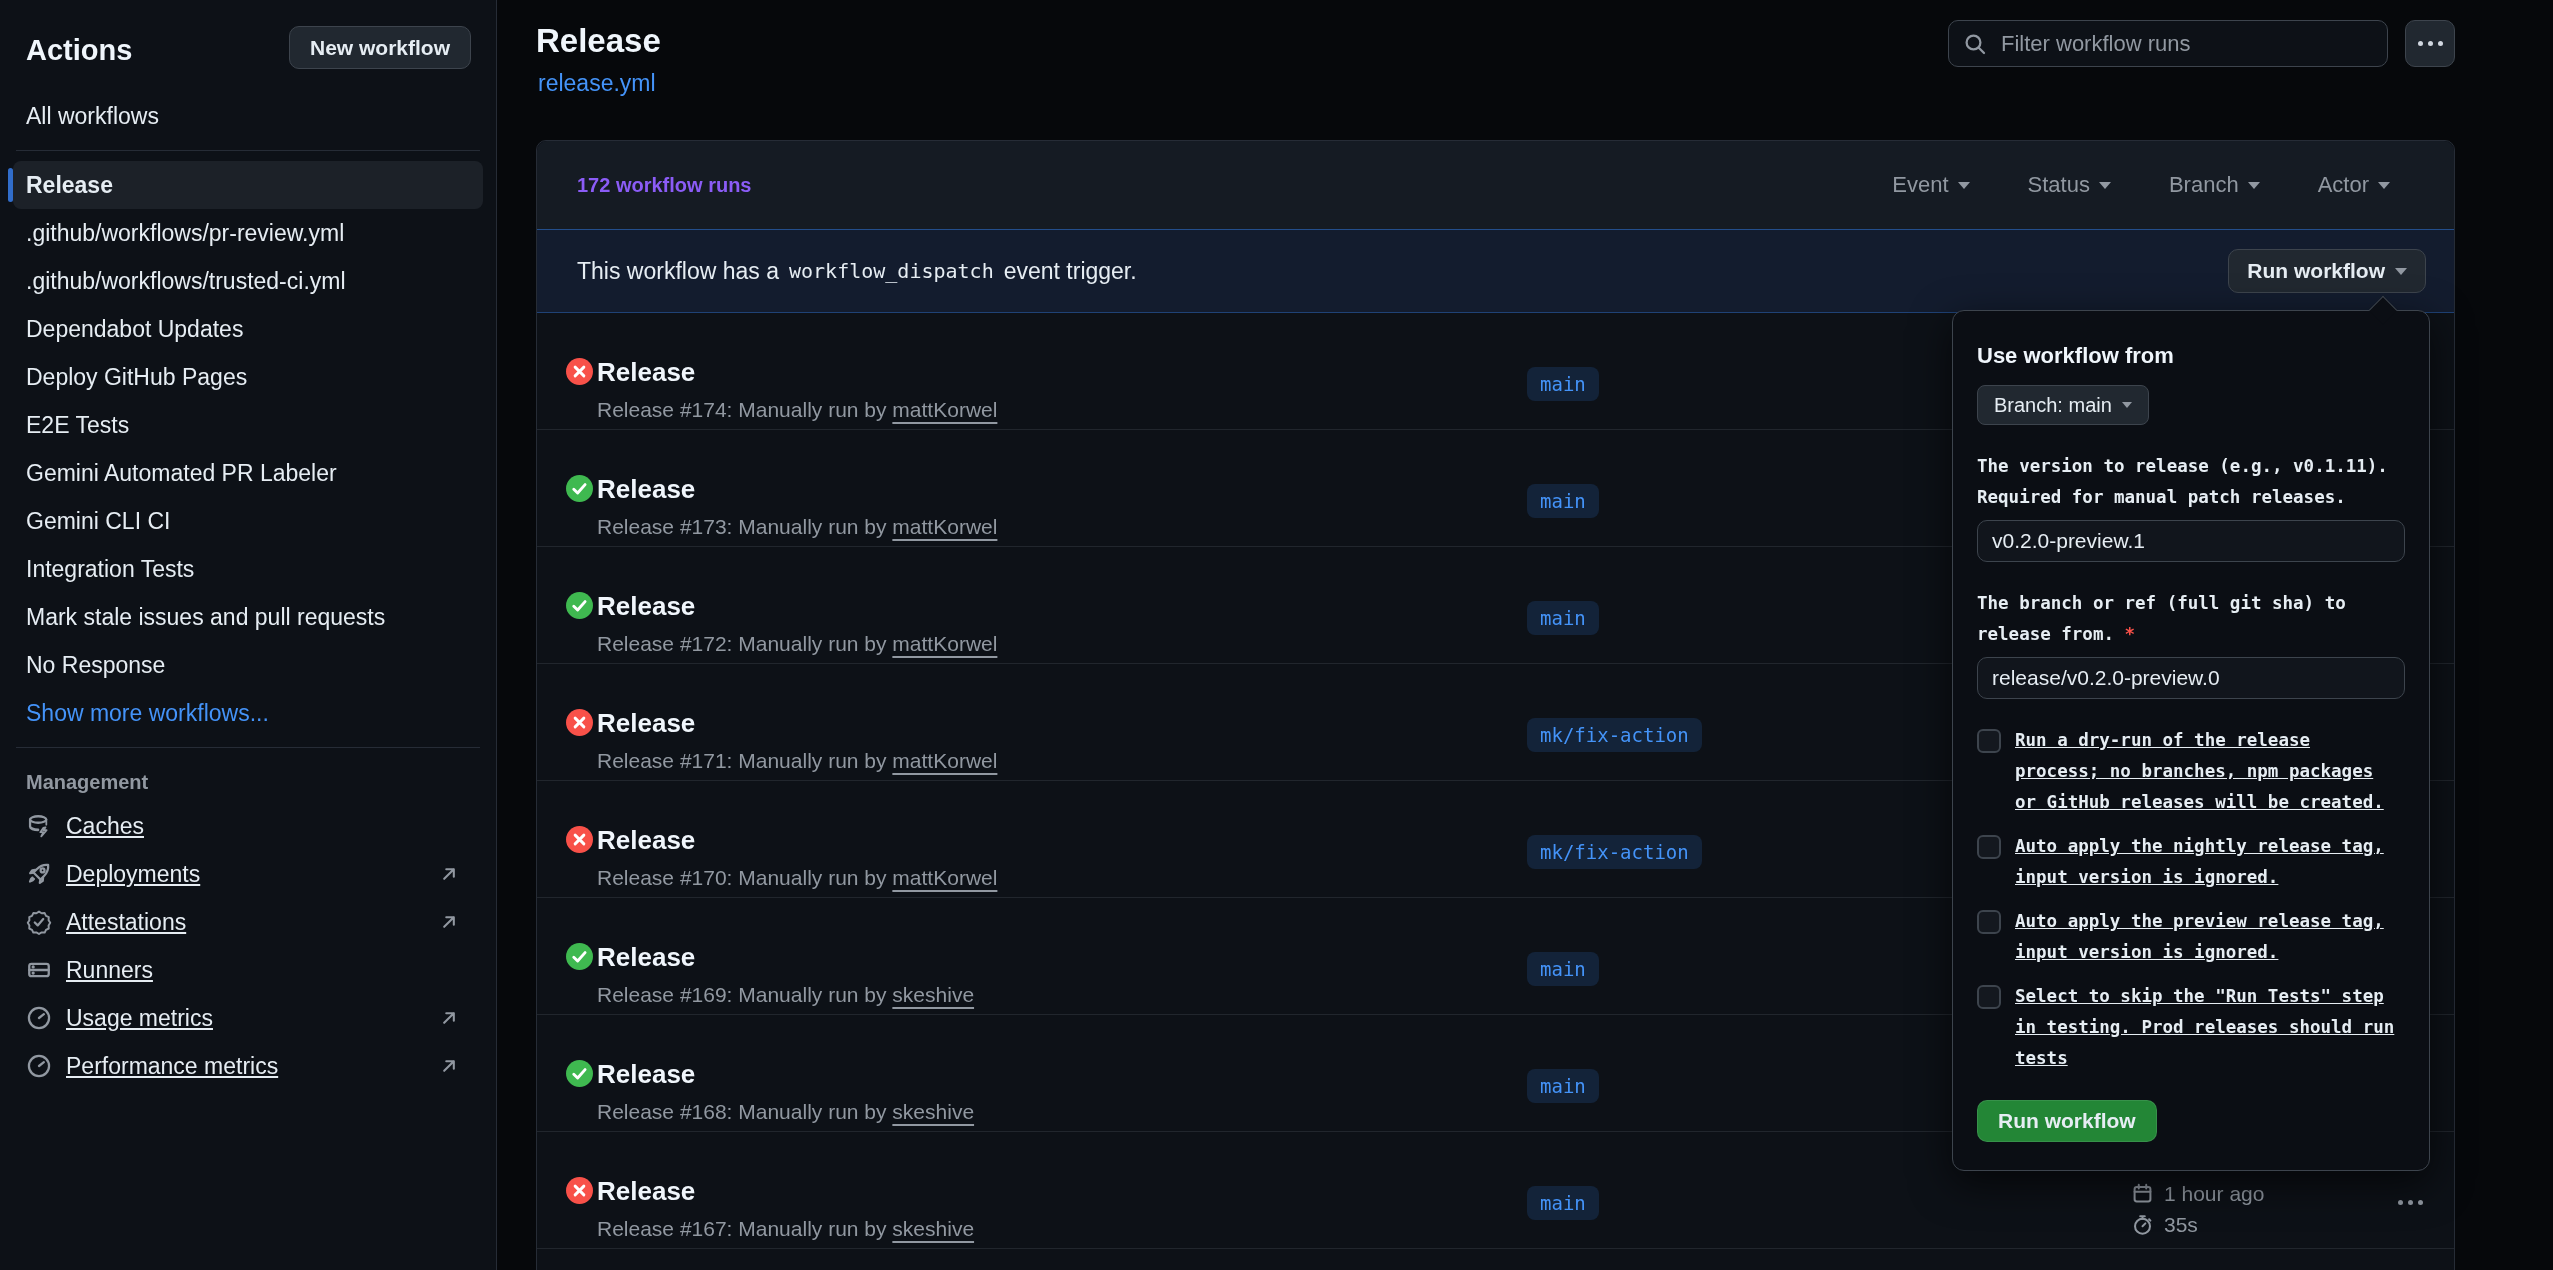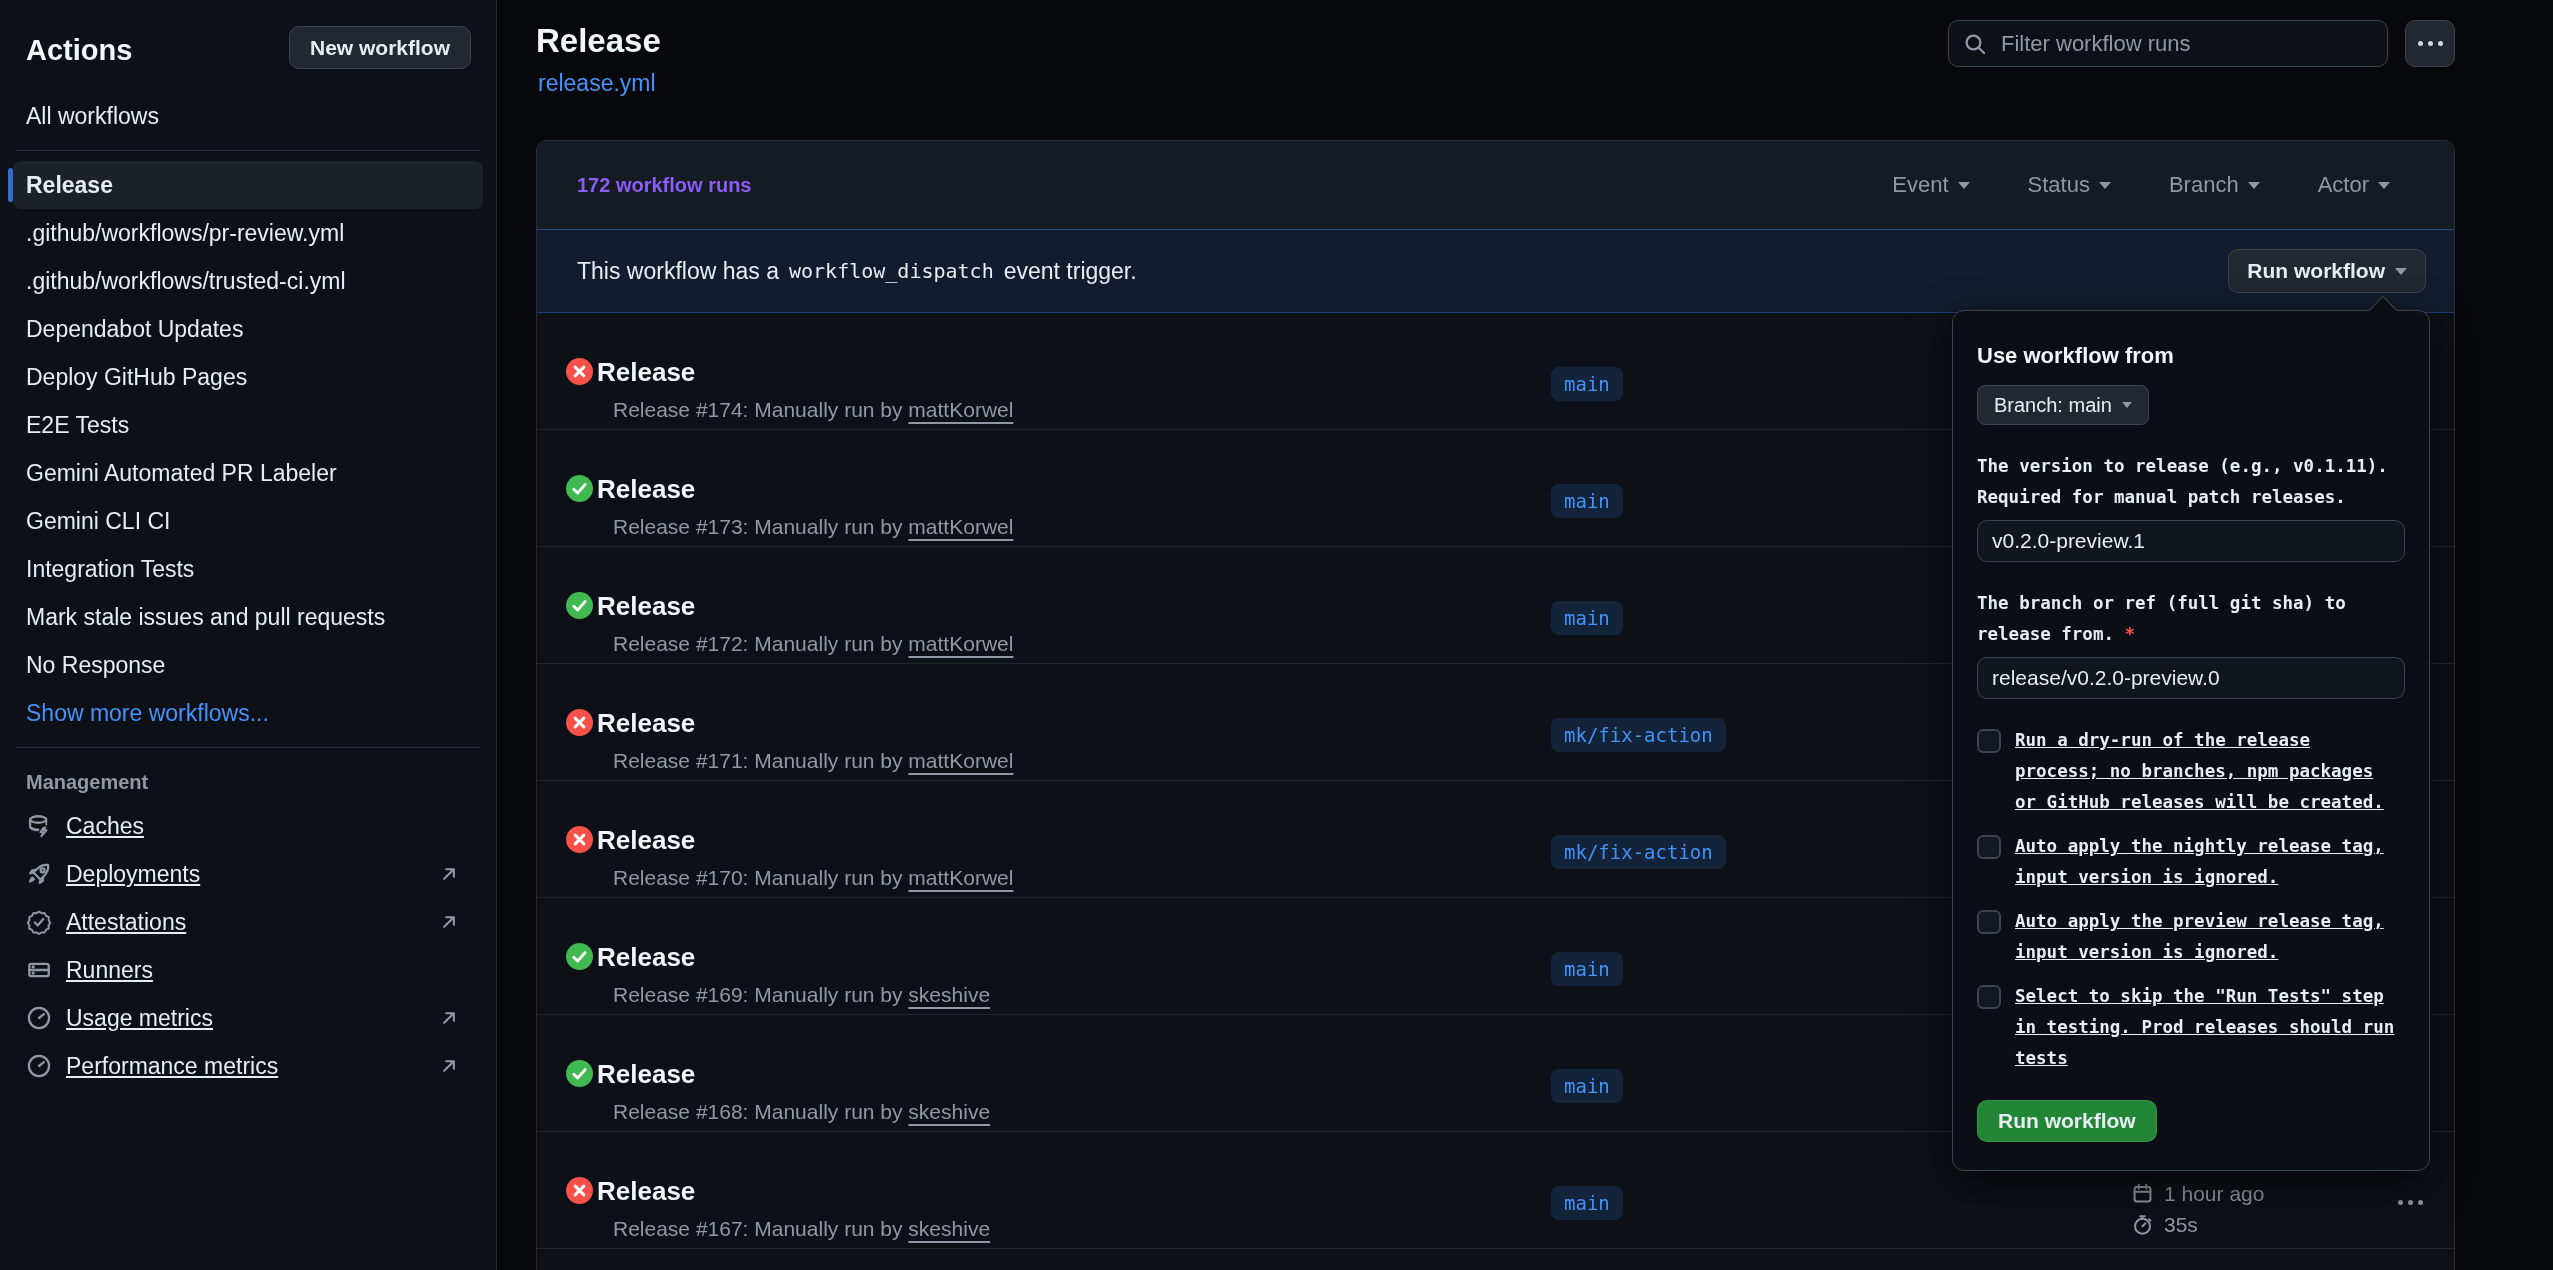--- a/index.html
+++ b/index.html
@@ -75,24 +75,24 @@
     border-top:1px solid rgba(56,139,253,.45); border-bottom:1px solid rgba(56,139,253,.35);
     display:flex; align-items:center; padding:0 40px; position:relative; font-size:23px;
   }
   .banner .code { font-size:20px; margin:0 10px; }
   .banner-run-btn { position:absolute; right:28px; top:19px; height:44px; padding:0 18px; gap:10px; }
   .banner-run-btn .caret { border-top-color:#9198a1; }
 
   .run-row { height:117px; border-bottom:1px solid #21262d; position:relative; }
   .status-icon { position:absolute; left:29px; top:45px; }
   .run-title { position:absolute; left:60px; top:44px; font-size:26px; font-weight:bold; color:#f0f6fc; cursor:pointer; }
-  .run-desc { position:absolute; left:76px; top:85px; font-size:21px; color:#9198a1; }
+  .run-desc { position:absolute; left:60px; top:85px; font-size:21px; color:#9198a1; }
   .run-desc .actor { text-decoration:underline; text-underline-offset:5px; cursor:pointer; }
   .branch-badge {
-    position:absolute; left:1014px; top:54px;
+    position:absolute; left:990px; top:54px;
     background:rgba(56,139,253,.15); color:#4493f8; font-size:19px;
     padding:6px 13px; border-radius:8px; cursor:pointer;
   }
   .run-meta { position:absolute; left:1594px; top:46px; color:#9198a1; font-size:21px; }
   .run-meta .meta-line { display:flex; align-items:center; gap:10px; height:31px; }
   .row-kebab { position:absolute; left:1855px; top:62px; padding:6px; cursor:pointer; }
   .row-kebab .dots i { background:#9198a1; }
   .partial-row { height:22px; }
 
   

